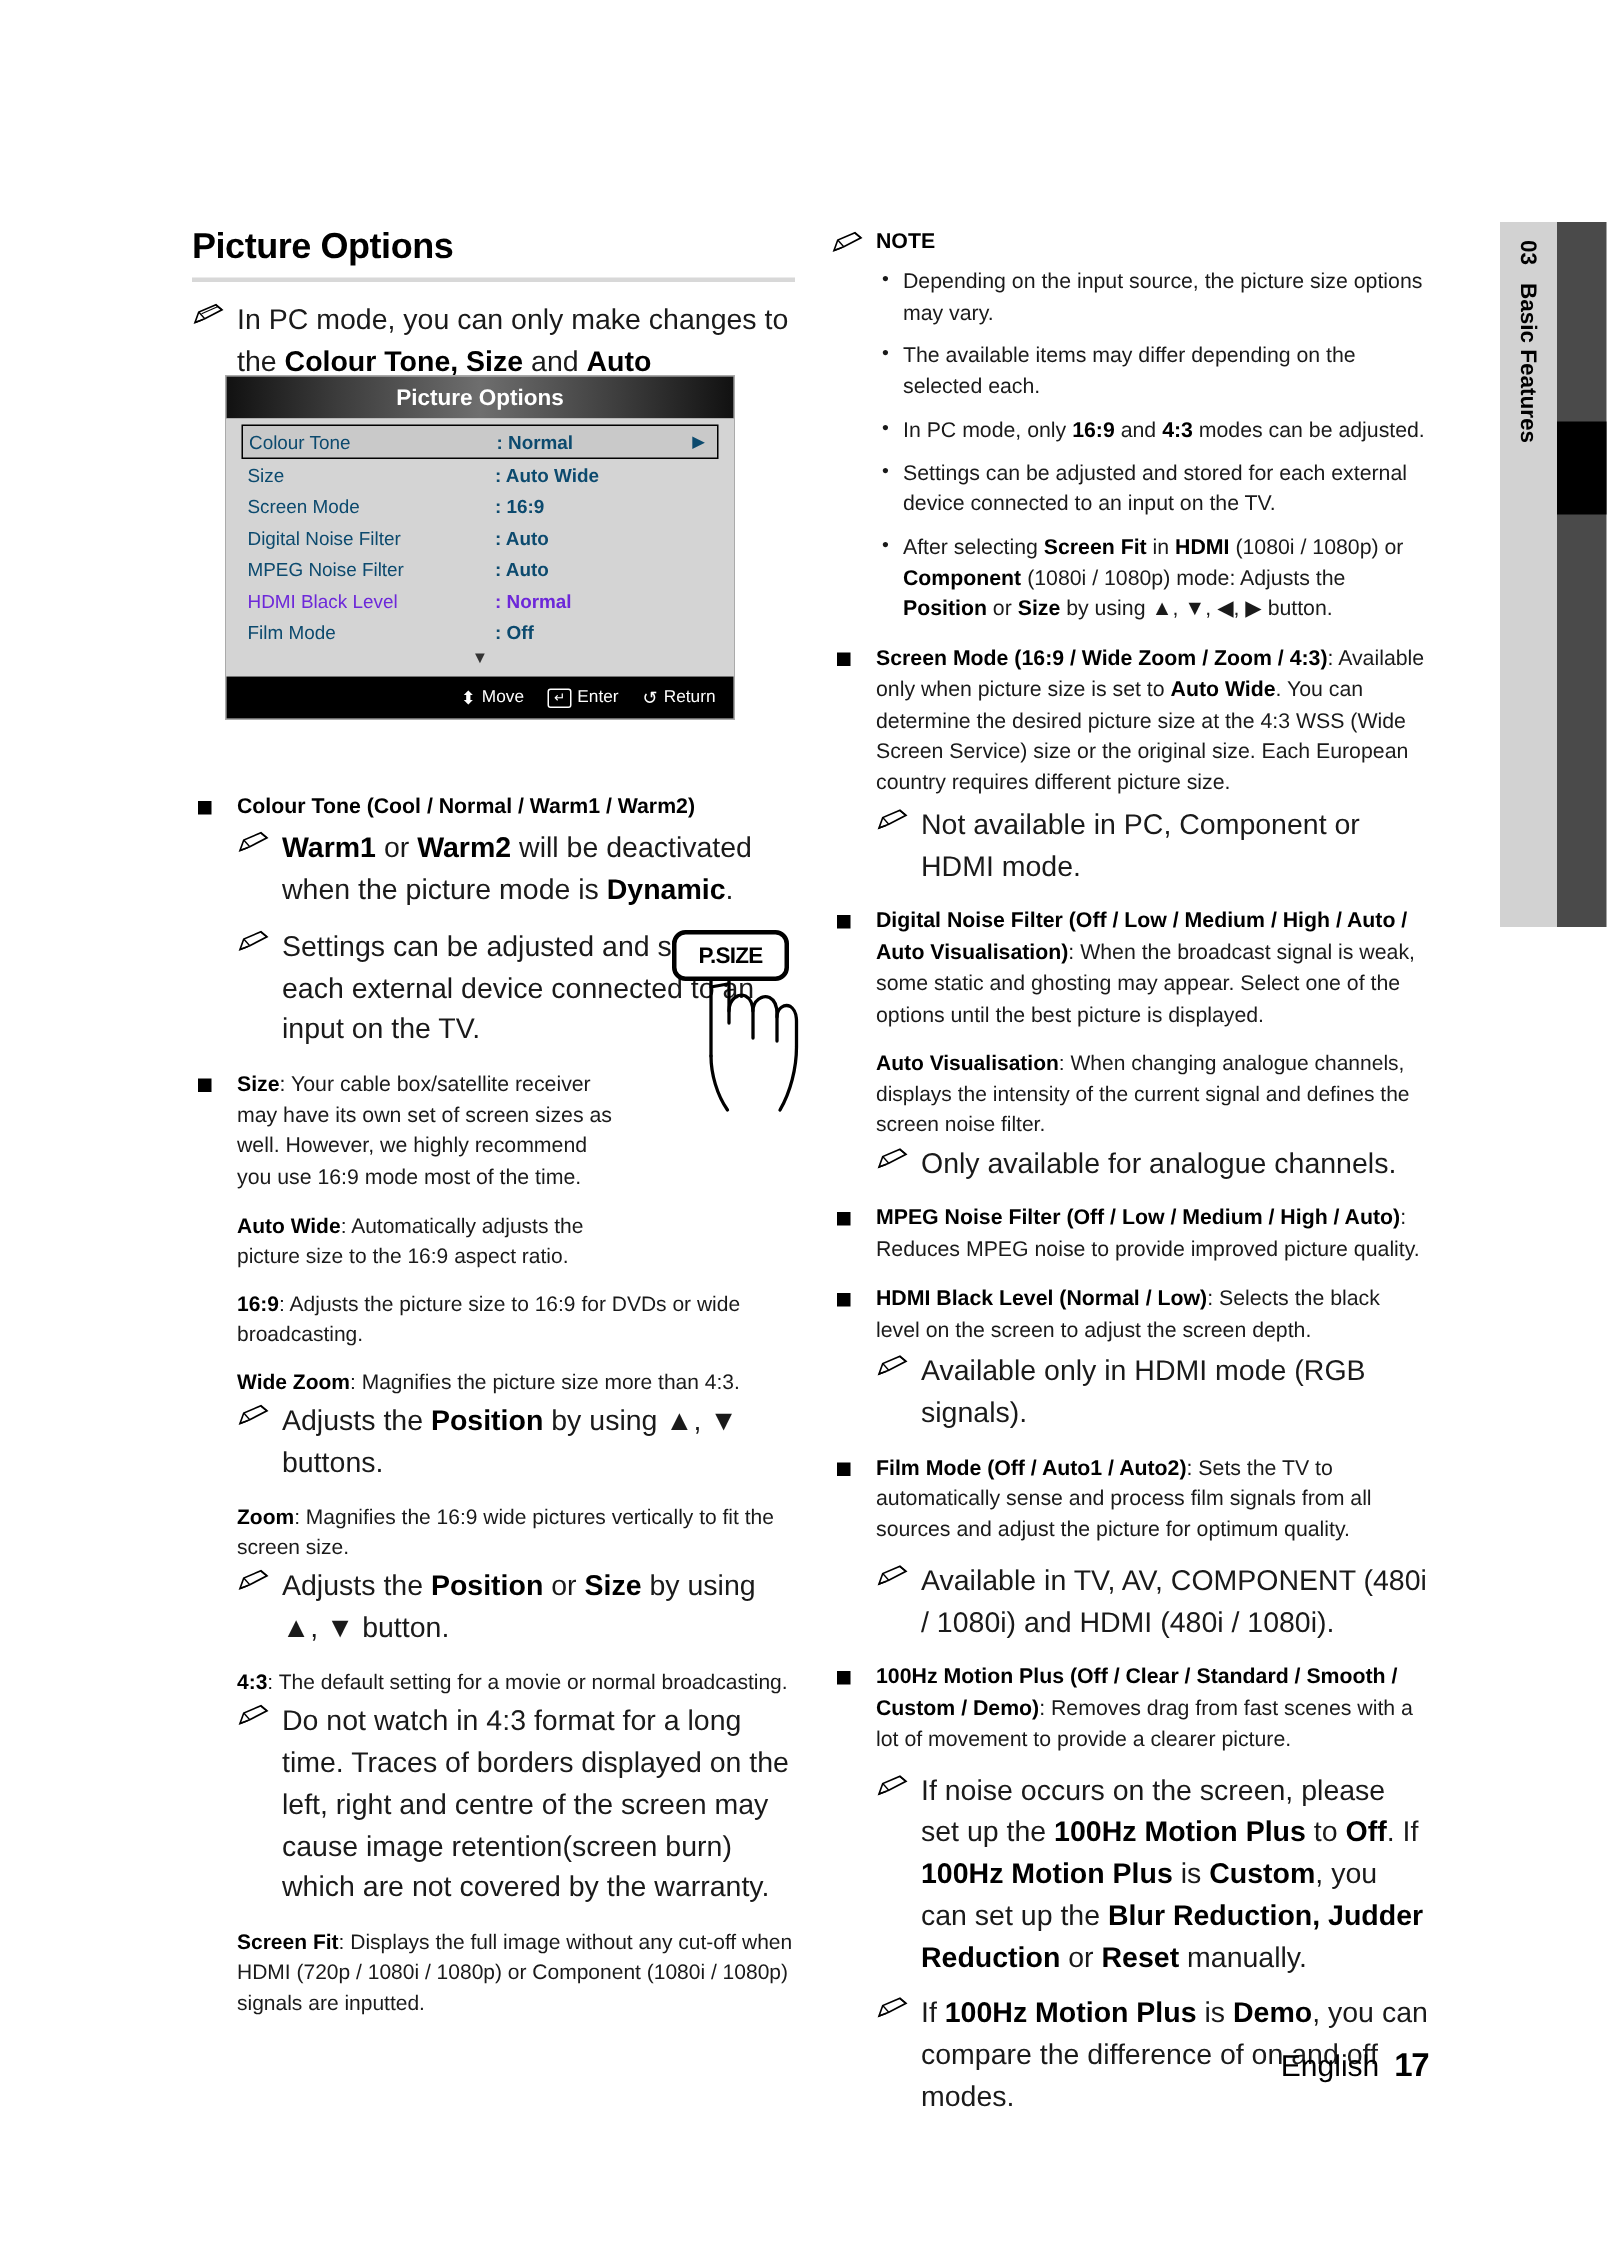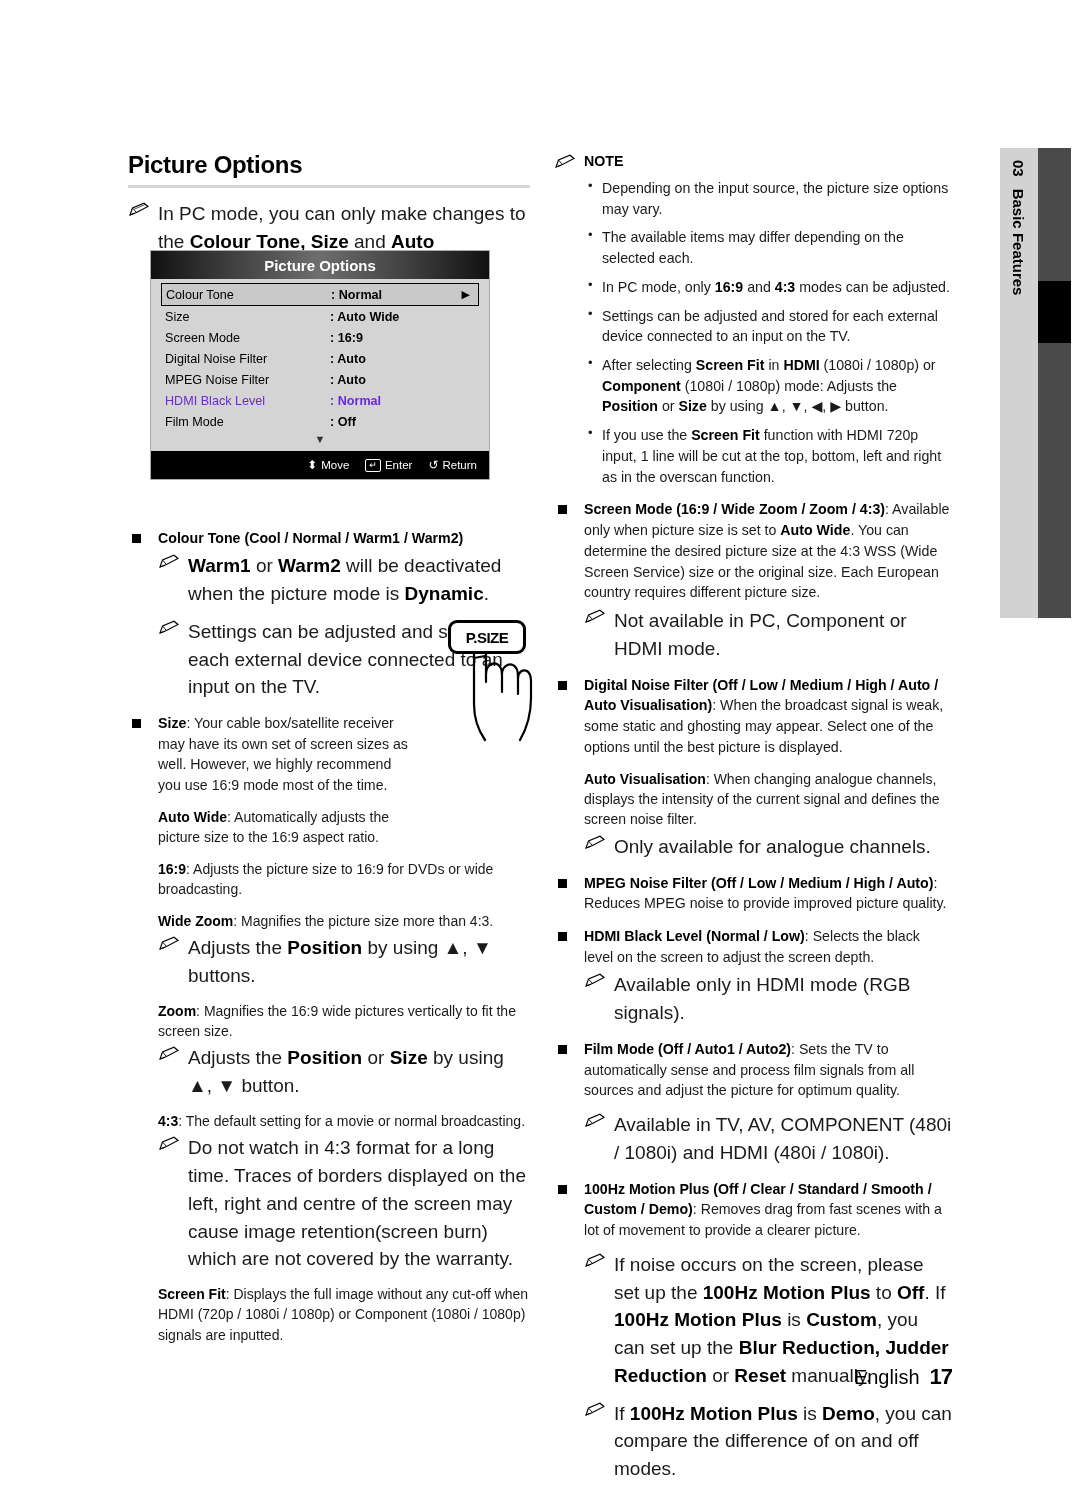--- a/index.html
+++ b/index.html
@@ -198,21 +198,21 @@
   }
   #osd .osd-body {
     background: #d4d4d4;
     padding: 4px 10px 2px 10px;
   }
   #osd .osd-row {
     display: flex;
     align-items: center;
     height: 21px;
     font-size: 12.6px;
-    color: #000000;
+    color: #0c4a6e;
     padding: 0 4px;
     box-sizing: border-box;
   }
   #osd .osd-row.selected {
     border: 1.5px solid #000;
     background: #c9c9c9;
     height: 23px;
   }
   #osd .osd-row.disabled { color: #6d28d9; }
   #osd .osd-label { flex: 0 0 165px; }
@@ -475,21 +475,20 @@
     </svg>
     <span>NOTE</span>
   </div>
 
   <ul class="dots">
     <li>Depending on the input source, the picture size options may vary.</li>
     <li>The available items may differ depending on the selected each.</li>
     <li>In PC mode, only <b>16:9</b> and <b>4:3</b> modes can be adjusted.</li>
     <li>Settings can be adjusted and stored for each external device connected to an input on the TV.</li>
     <li>After selecting <b>Screen Fit</b> in <b>HDMI</b> (1080i / 1080p) or <b>Component</b> (1080i / 1080p) mode: Adjusts the <b>Position</b> or <b>Size</b> by using ▲, ▼, ◀, ▶ button.</li>
-    <li>If you use the <b>Screen Fit</b> function with HDMI 720p input, 1 line will be cut at the top, bottom, left and right as in the overscan function.</li>
   </ul>
 
   <div class="sq-item">
     <span class="sq"></span>
     <span><b>Screen Mode (16:9 / Wide Zoom / Zoom / 4:3)</b>: Available only when picture size is set to <b>Auto Wide</b>. You can determine the desired picture size at the 4:3 WSS (Wide Screen Service) size or the original size. Each European country requires different picture size.</span>
   </div>
   <div class="sub">
     <div class="note">
       <svg class="pencil" viewBox="0 0 22 15">
         <path d="M2 13 L4.5 6 L16 1.2 L20 4.5 L8.5 10.5 Z" fill="none" stroke="#000" stroke-width="1.1"></path>

